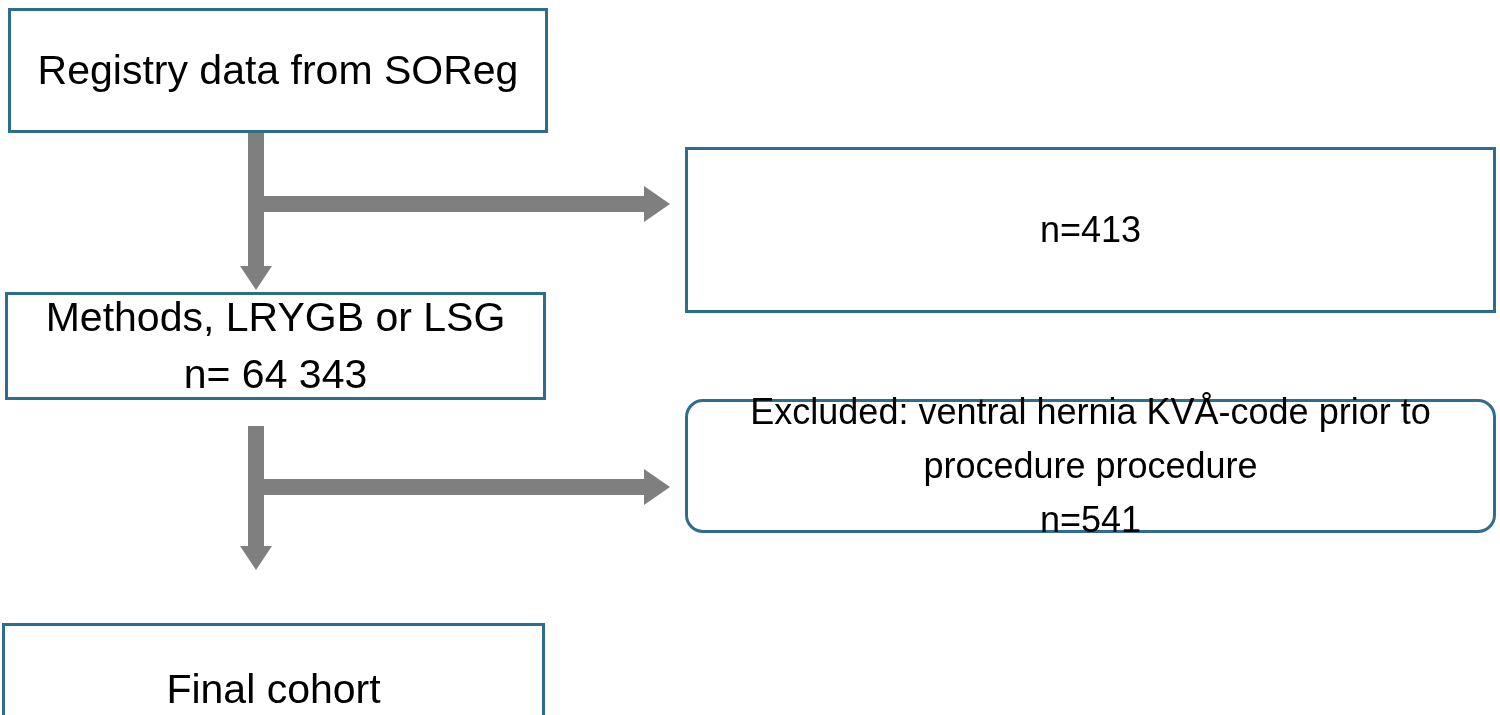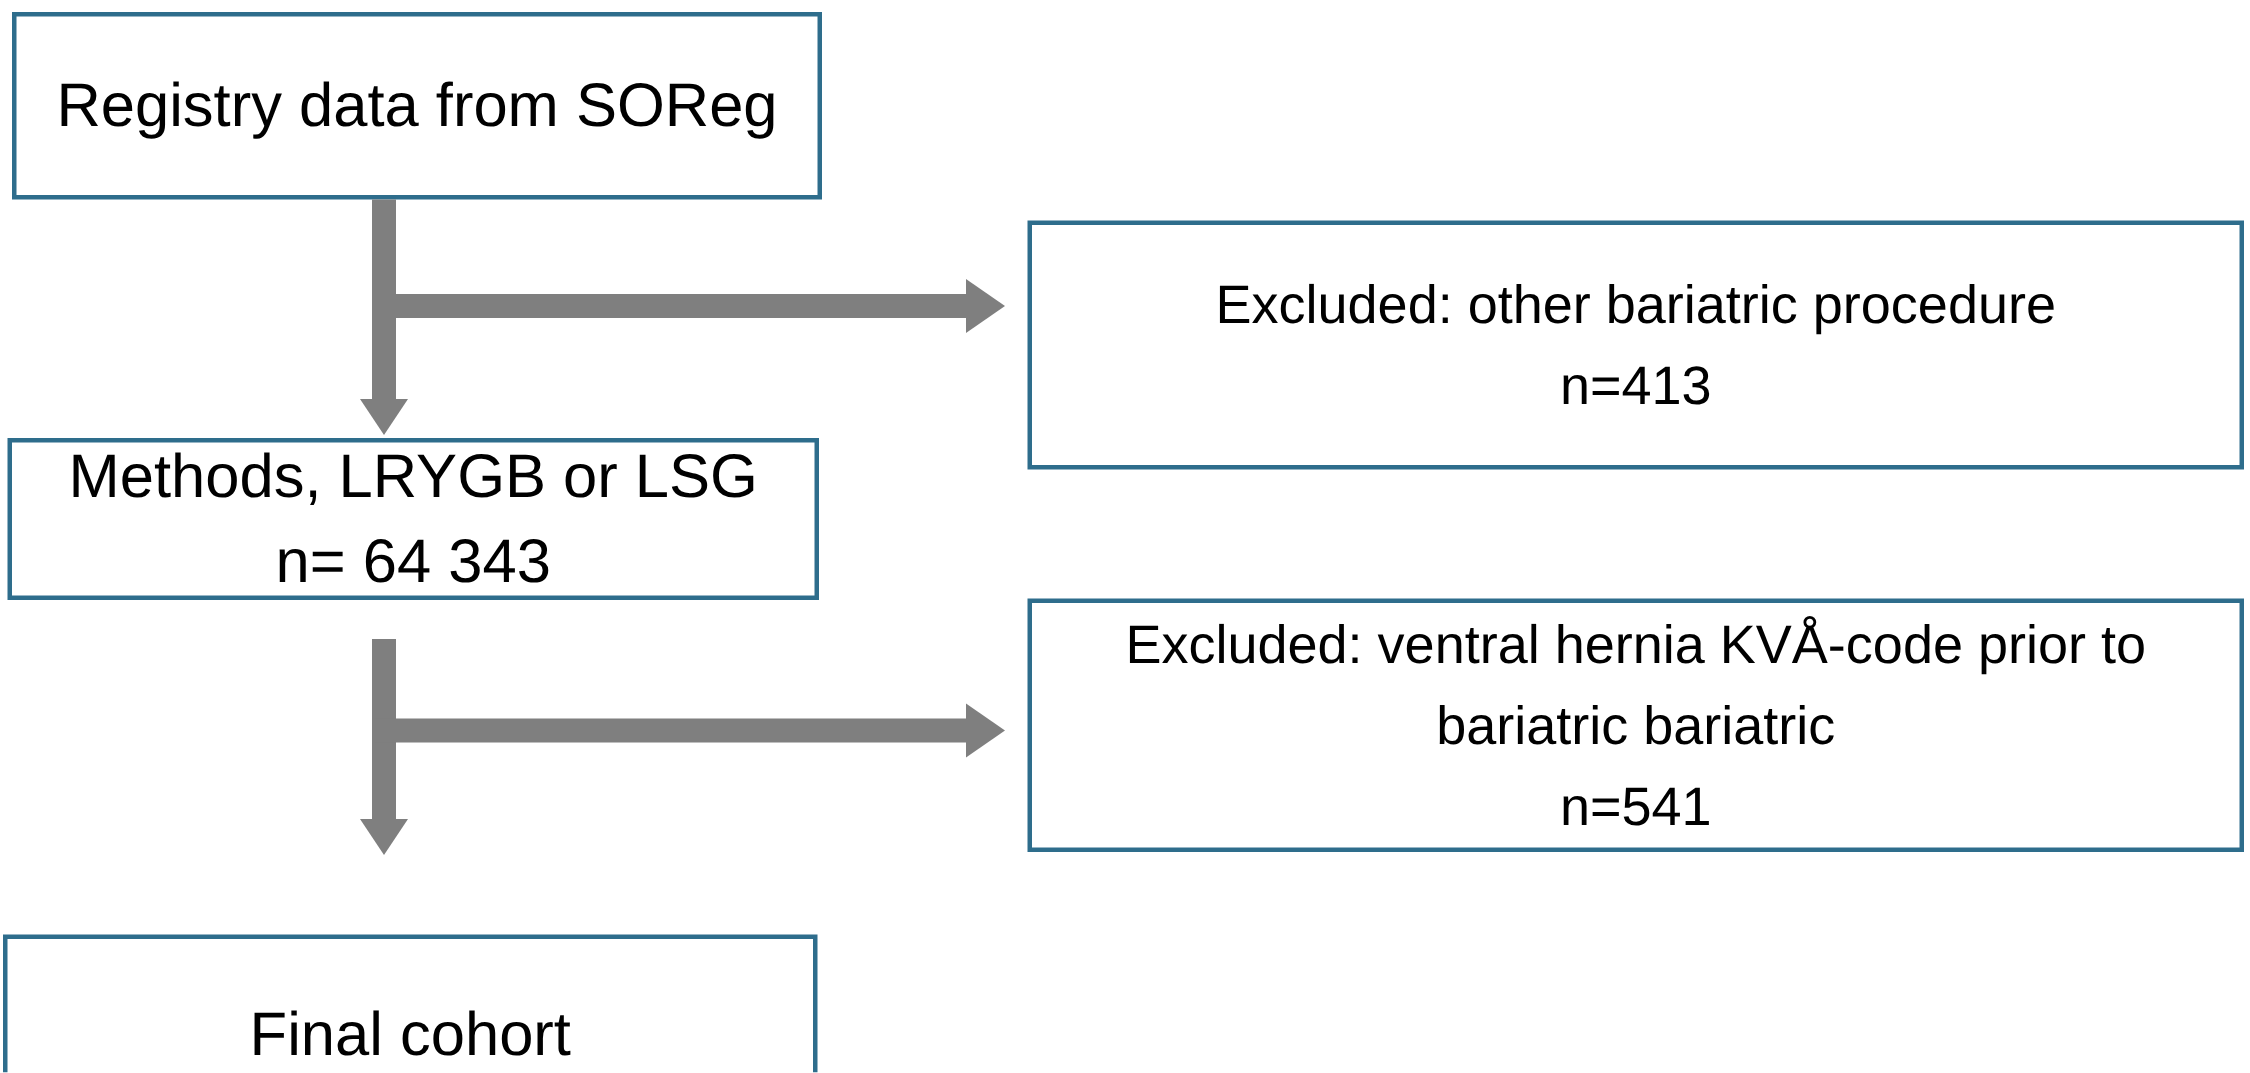--- a/index.html
+++ b/index.html
@@ -36,21 +36,21 @@
   }
   .excl-box .line {
     font-size: 36px;
     line-height: 54px;
   }
   
   #box-registry { left: 8px;   top: 8px;   width: 540px; height: 125px; }
   #box-methods  { left: 5px;   top: 292px; width: 541px; height: 108px; }
   #box-final    { left: 2px;   top: 579px; width: 543px; height: 132px; margin-top: 44px; }
   #box-excl-1   { left: 685px; top: 147px; width: 811px; height: 166px; }
-  #box-excl-2   { left: 685px; top: 399px; width: 811px; height: 169px; }
+  #box-excl-2   { left: 685px; top: 399px; width: 811px; height: 134px; border-radius: 18px; }
 
   
   .arrow-part { position: absolute; background: #7f7f7f; }
   .arrowhead  { position: absolute; width: 0; height: 0; background: transparent; }
 
   #v1-shaft { left: 248px; top: 133px; width: 16px; height: 133px; }
   #v1-head  { left: 240px; top: 266px;
               border-left: 16px solid transparent;
               border-right: 16px solid transparent;
               border-top: 24px solid #7f7f7f; }
@@ -85,27 +85,26 @@
   <div class="box main-box" id="box-methods">
     <div class="line">Methods, LRYGB or LSG</div>
     <div class="line">n= 64 343</div>
   </div>
 
   <div class="box main-box" id="box-final">
     <div class="line">Final cohort</div>
   </div>
 
   <div class="box excl-box" id="box-excl-1">
-    <div class="line">Excluded: other bariatric procedure</div>
     <div class="line">n=413</div>
   </div>
 
   <div class="box excl-box" id="box-excl-2">
     <div class="line">Excluded: ventral hernia KVÅ-code prior to</div>
-    <div class="line">bariatric bariatric</div>
+    <div class="line">procedure procedure</div>
     <div class="line">n=541</div>
   </div>
 
   <div class="arrow-part" id="v1-shaft"></div>
   <div class="arrowhead" id="v1-head"></div>
 
   <div class="arrow-part" id="h1-shaft"></div>
   <div class="arrowhead" id="h1-head"></div>
 
   <div class="arrow-part" id="v2-shaft"></div>

